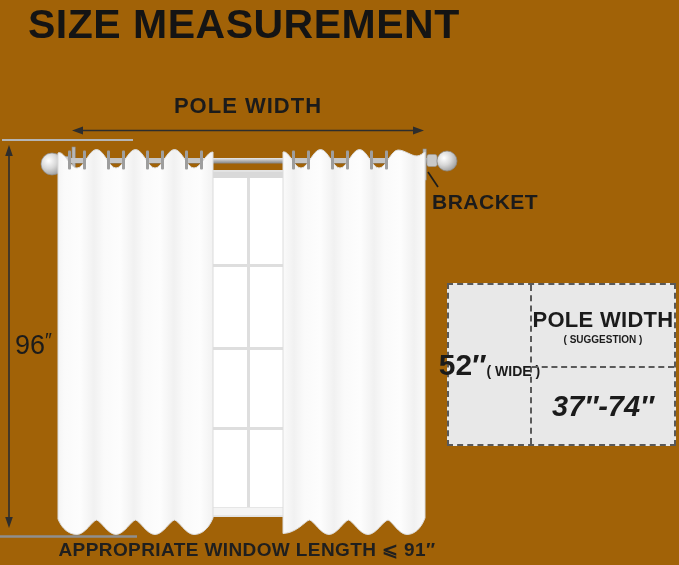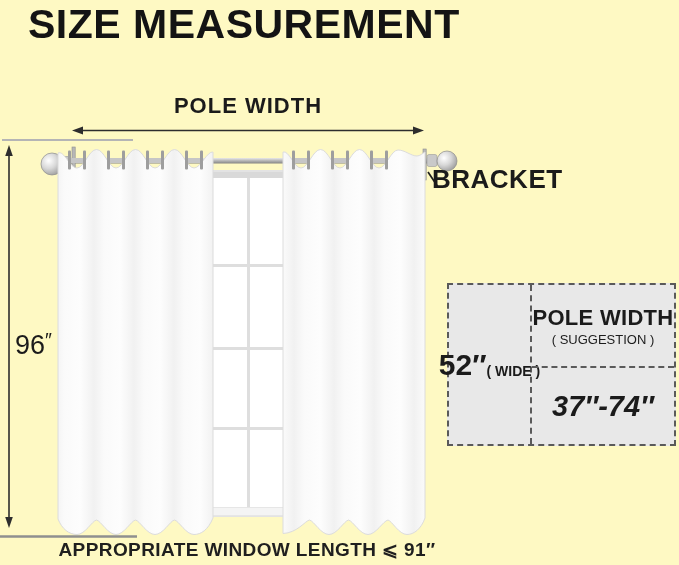--- a/index.html
+++ b/index.html
@@ -1,35 +1,35 @@
 <!DOCTYPE html>
 <html><head>
 <meta charset="utf-8">
 <style>
   html,body{margin:0;padding:0;background:#ffffff;}
   .scene{
-    position:relative;width:679px;height:565px;background:#fef9c3;overflow:hidden;
+    position:relative;width:679px;height:565px;background:#a16207;overflow:hidden;
     font-family:"Liberation Sans",sans-serif;color:#1c1c1c;
   }
   .abs{position:absolute;}
   
   .title{
     left:28px;top:1px;font-size:41px;font-weight:800;letter-spacing:.5px;color:#141414;
     white-space:nowrap;
   }
   .pole-width-label{
     left:140px;top:93px;width:216px;text-align:center;
     font-size:22px;font-weight:700;letter-spacing:1px;color:#1b1b1b;white-space:nowrap;
   }
   .height-label{
     left:15px;top:329px;font-size:27px;font-weight:400;color:#1b1b1b;white-space:nowrap;
   }
   .height-label .prime, .spec-value .prime{font-size:.72em;vertical-align:.35em;}
   .bracket-label{
-    left:432px;top:164px;font-size:26px;font-weight:600;letter-spacing:.5px;color:#1b1b1b;white-space:nowrap;
+    left:432px;top:190px;font-size:21px;font-weight:600;letter-spacing:.5px;color:#1b1b1b;white-space:nowrap;
   }
   .window-length-label{
     left:37px;top:538px;width:420px;text-align:center;
     font-size:19px;font-weight:700;letter-spacing:.4px;color:#1f1f1f;white-space:nowrap;
   }
   
   .window{
     left:211px;top:170px;width:74px;height:347px;background:#ffffff;
     border:2px solid #e3e3e3;box-sizing:border-box;
   }
@@ -50,21 +50,21 @@
   }
   .spec-col-right{flex:1;display:flex;flex-direction:column;}
   .spec-cell-top{
     height:83px;border-bottom:2px dashed #5a5a5a;box-sizing:border-box;
     display:flex;flex-direction:column;align-items:center;justify-content:center;
   }
   .spec-cell-bottom{flex:1;display:flex;align-items:center;justify-content:center;}
   .spec-value{font-size:30px;font-weight:700;color:#1b1b1b;line-height:1.05;}
   .spec-note{font-size:14px;font-weight:700;color:#1b1b1b;margin-top:12px;white-space:nowrap;}
   .spec-title{font-size:22px;font-weight:800;letter-spacing:.3px;color:#1b1b1b;white-space:nowrap;}
-  .spec-sub{font-size:13px;font-weight:400;color:#1b1b1b;margin-top:1px;white-space:nowrap;}
+  .spec-sub{font-size:10px;font-weight:700;color:#1b1b1b;margin-top:1px;white-space:nowrap;}
   .spec-range{font-size:29px;font-weight:700;color:#1b1b1b;font-style:italic;}
   svg{display:block;}
   .layer{position:absolute;left:0;top:0;}
 </style>
 </head>
 <body>
 
 <div class="scene">
 
   <div class="abs window">

